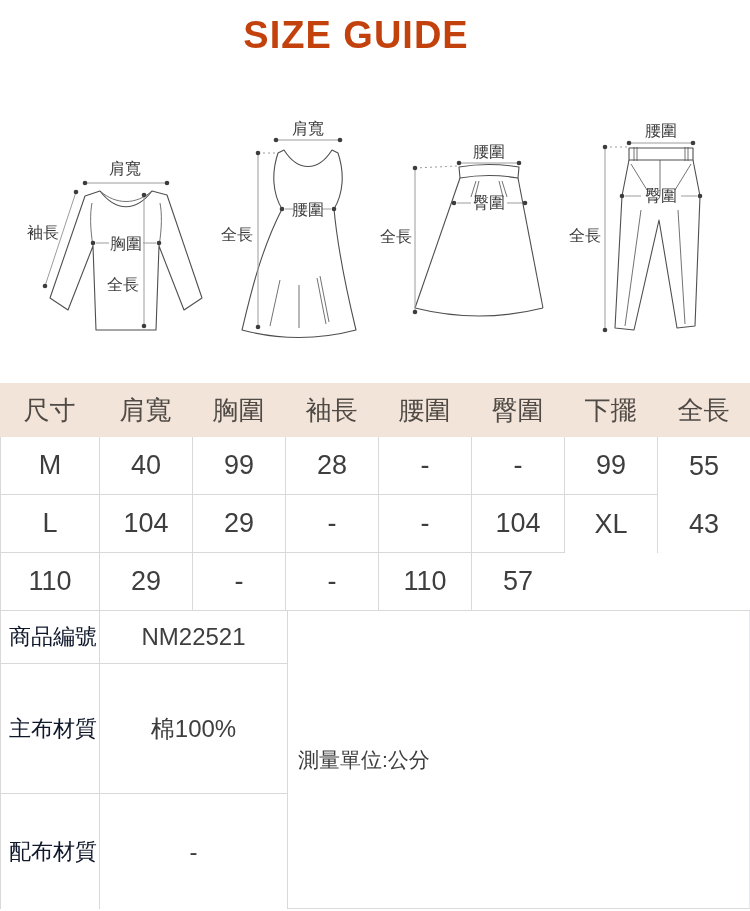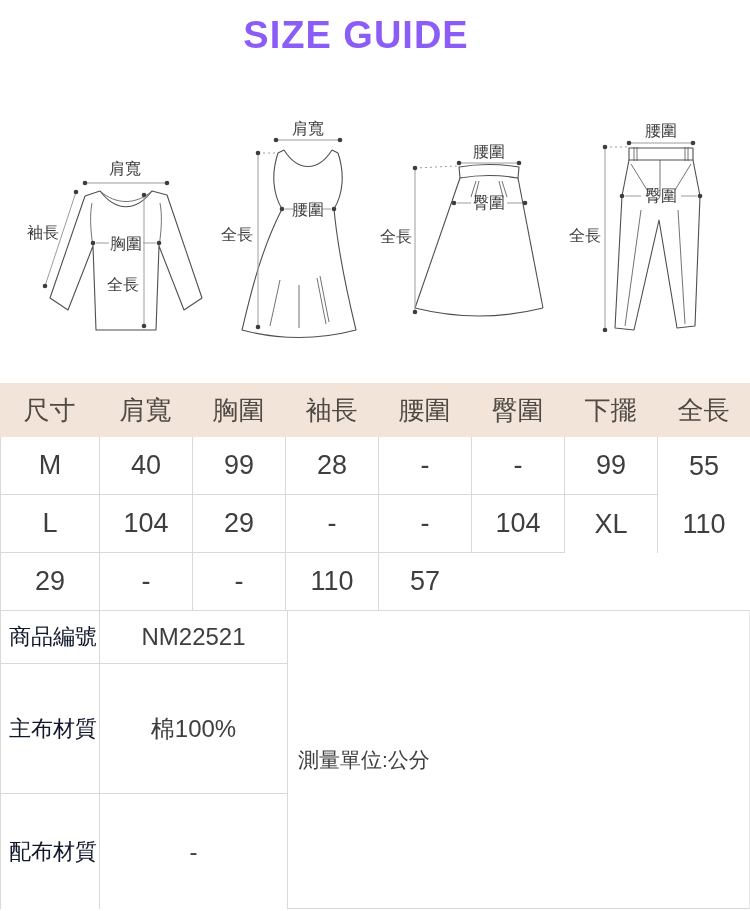--- a/index.html
+++ b/index.html
@@ -2,21 +2,21 @@
 <html><head>
 <meta charset="utf-8">
 <style>
   html,body{margin:0;padding:0;background:#fff;}
   .page{
     position:relative;width:750px;height:911px;background:#ffffff;overflow:hidden;
     font-family:"Liberation Sans","DejaVu Sans",sans-serif;color:#3e3e3e;
   }
   .title{
     position:absolute;top:14px;left:0;width:712px;text-align:center;
-    font-size:38px;font-weight:600;letter-spacing:1px;color:#8b5cf6;
+    font-size:38px;font-weight:600;letter-spacing:1px;color:#c2410c;
   }
   
   .figures{position:absolute;top:0;left:0;width:750px;height:383px;}
   .fig{position:absolute;}
   .fig .g{fill:none;stroke:#4f4f4f;stroke-width:1.1;stroke-linejoin:round;}
   .fig .g2{fill:none;stroke:#4f4f4f;stroke-width:0.8;stroke-linejoin:round;}
   .fig .m{stroke:#9c9c9c;stroke-width:1;fill:none;}
   .fig .md{stroke:#9c9c9c;stroke-width:1;fill:none;stroke-dasharray:2,3;}
   .fig .dot{fill:#3d3d3d;stroke:none;}
   .fig text{fill:#3c3c3c;font-size:16px;font-family:"Liberation Sans","DejaVu Sans",sans-serif;}
@@ -180,20 +180,21 @@
     <div class="c">55</div>
 
     <div class="c bb">L</div>
     <div class="c bb">104</div>
     <div class="c bb">29</div>
     <div class="c bb">-</div>
     <div class="c bb">-</div>
     <div class="c bb">104</div>
 
     <div class="c">XL</div>
+    <div class="c">43</div>
     <div class="c">110</div>
     <div class="c">29</div>
     <div class="c">-</div>
     <div class="c">-</div>
     <div class="c">110</div>
     <div class="c">57</div>
   </div>
 
   <div class="info-table">
     <div class="info-label row-a">商品編號</div>

